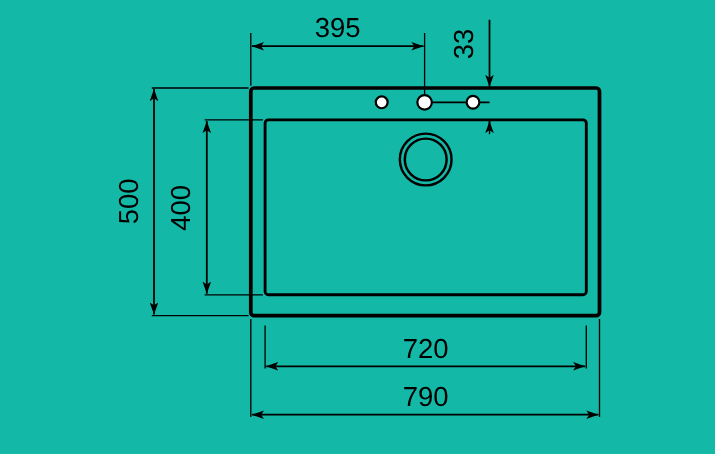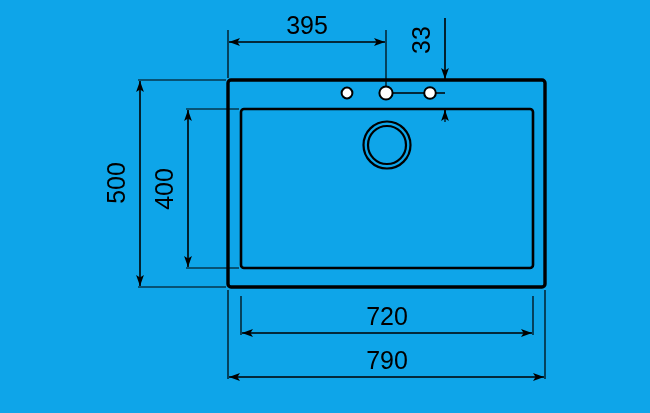--- a/index.html
+++ b/index.html
@@ -10,21 +10,21 @@
   body {
     width: 650px;
     height: 413px;
     overflow: hidden;
     font-family: "Liberation Sans", sans-serif;
   }
   #drawing-root {
     position: relative;
     width: 650px;
     height: 413px;
-    background: #0ea5e9;
+    background: #14b8a6;
   }
   svg#technical-drawing {
     display: block;
     width: 650px;
     height: 413px;
   }
   .dim-text {
     font-family: "Liberation Sans", sans-serif;
     font-size: 25px;
     fill: #000000;

